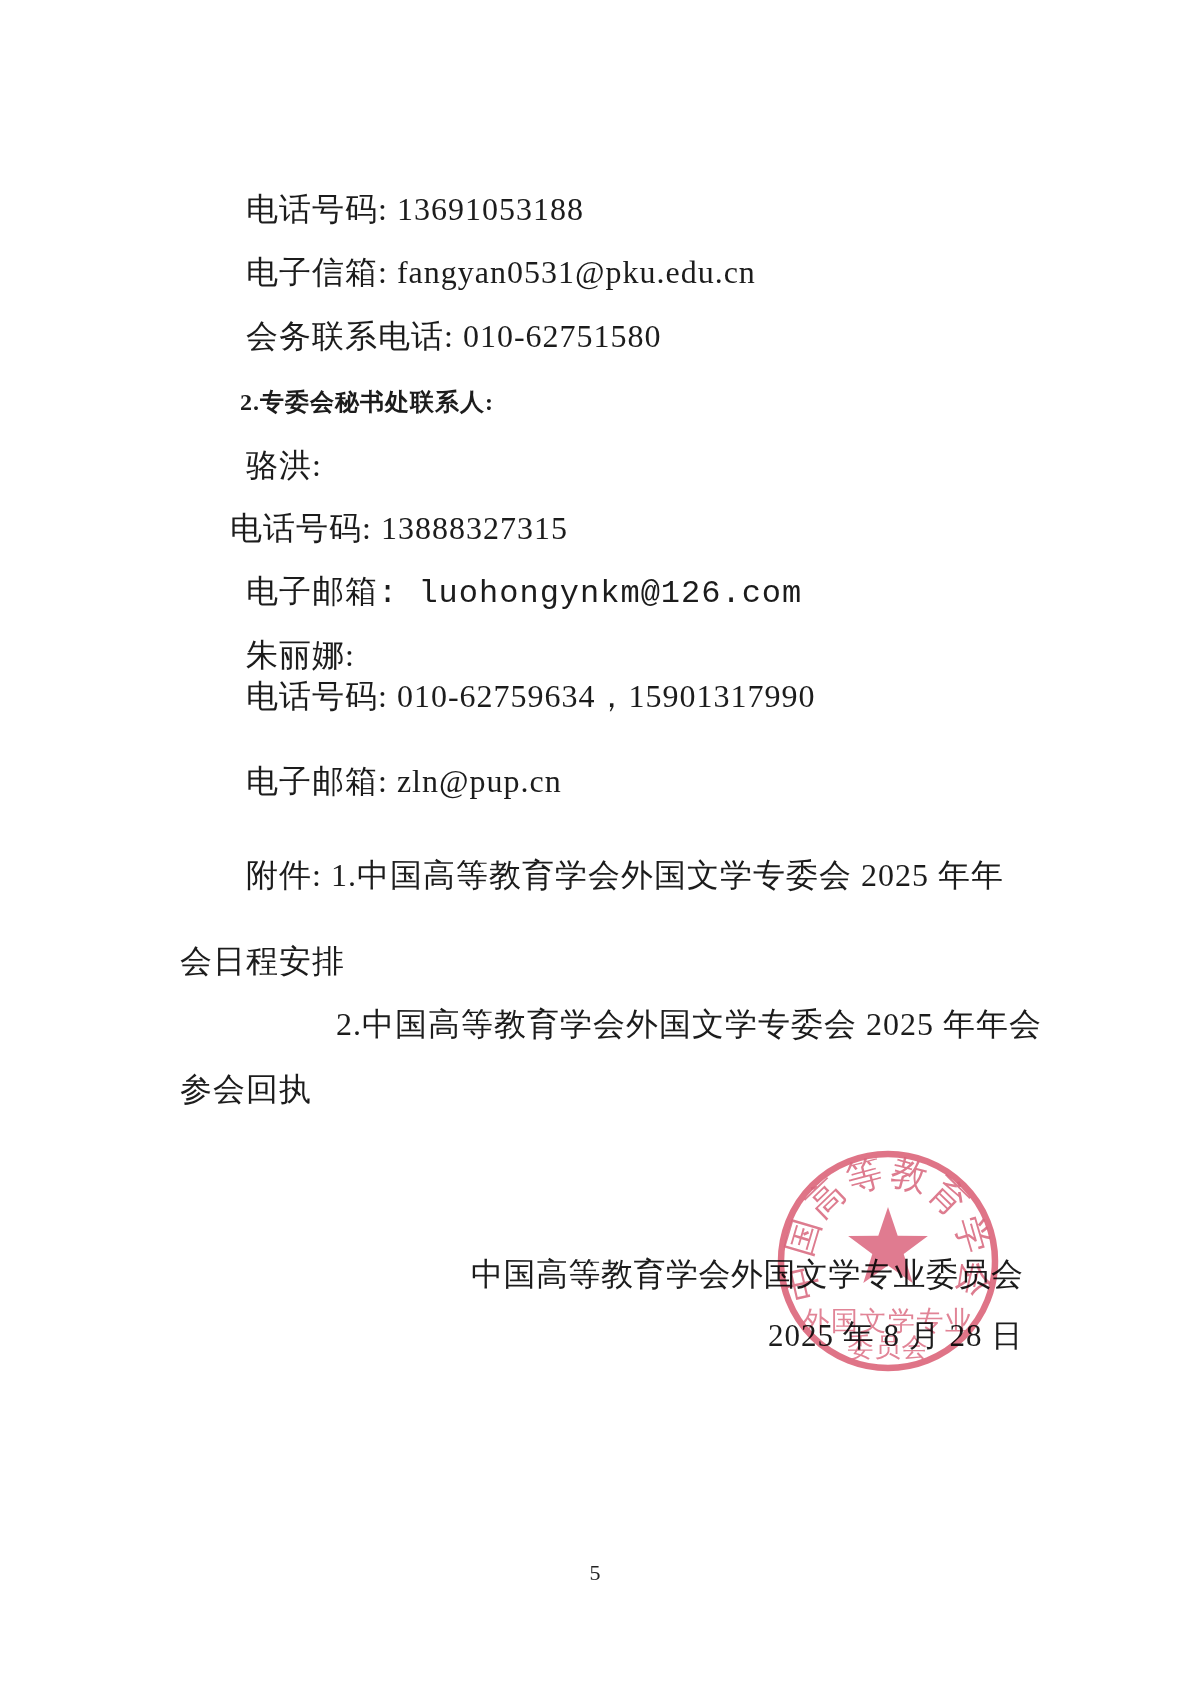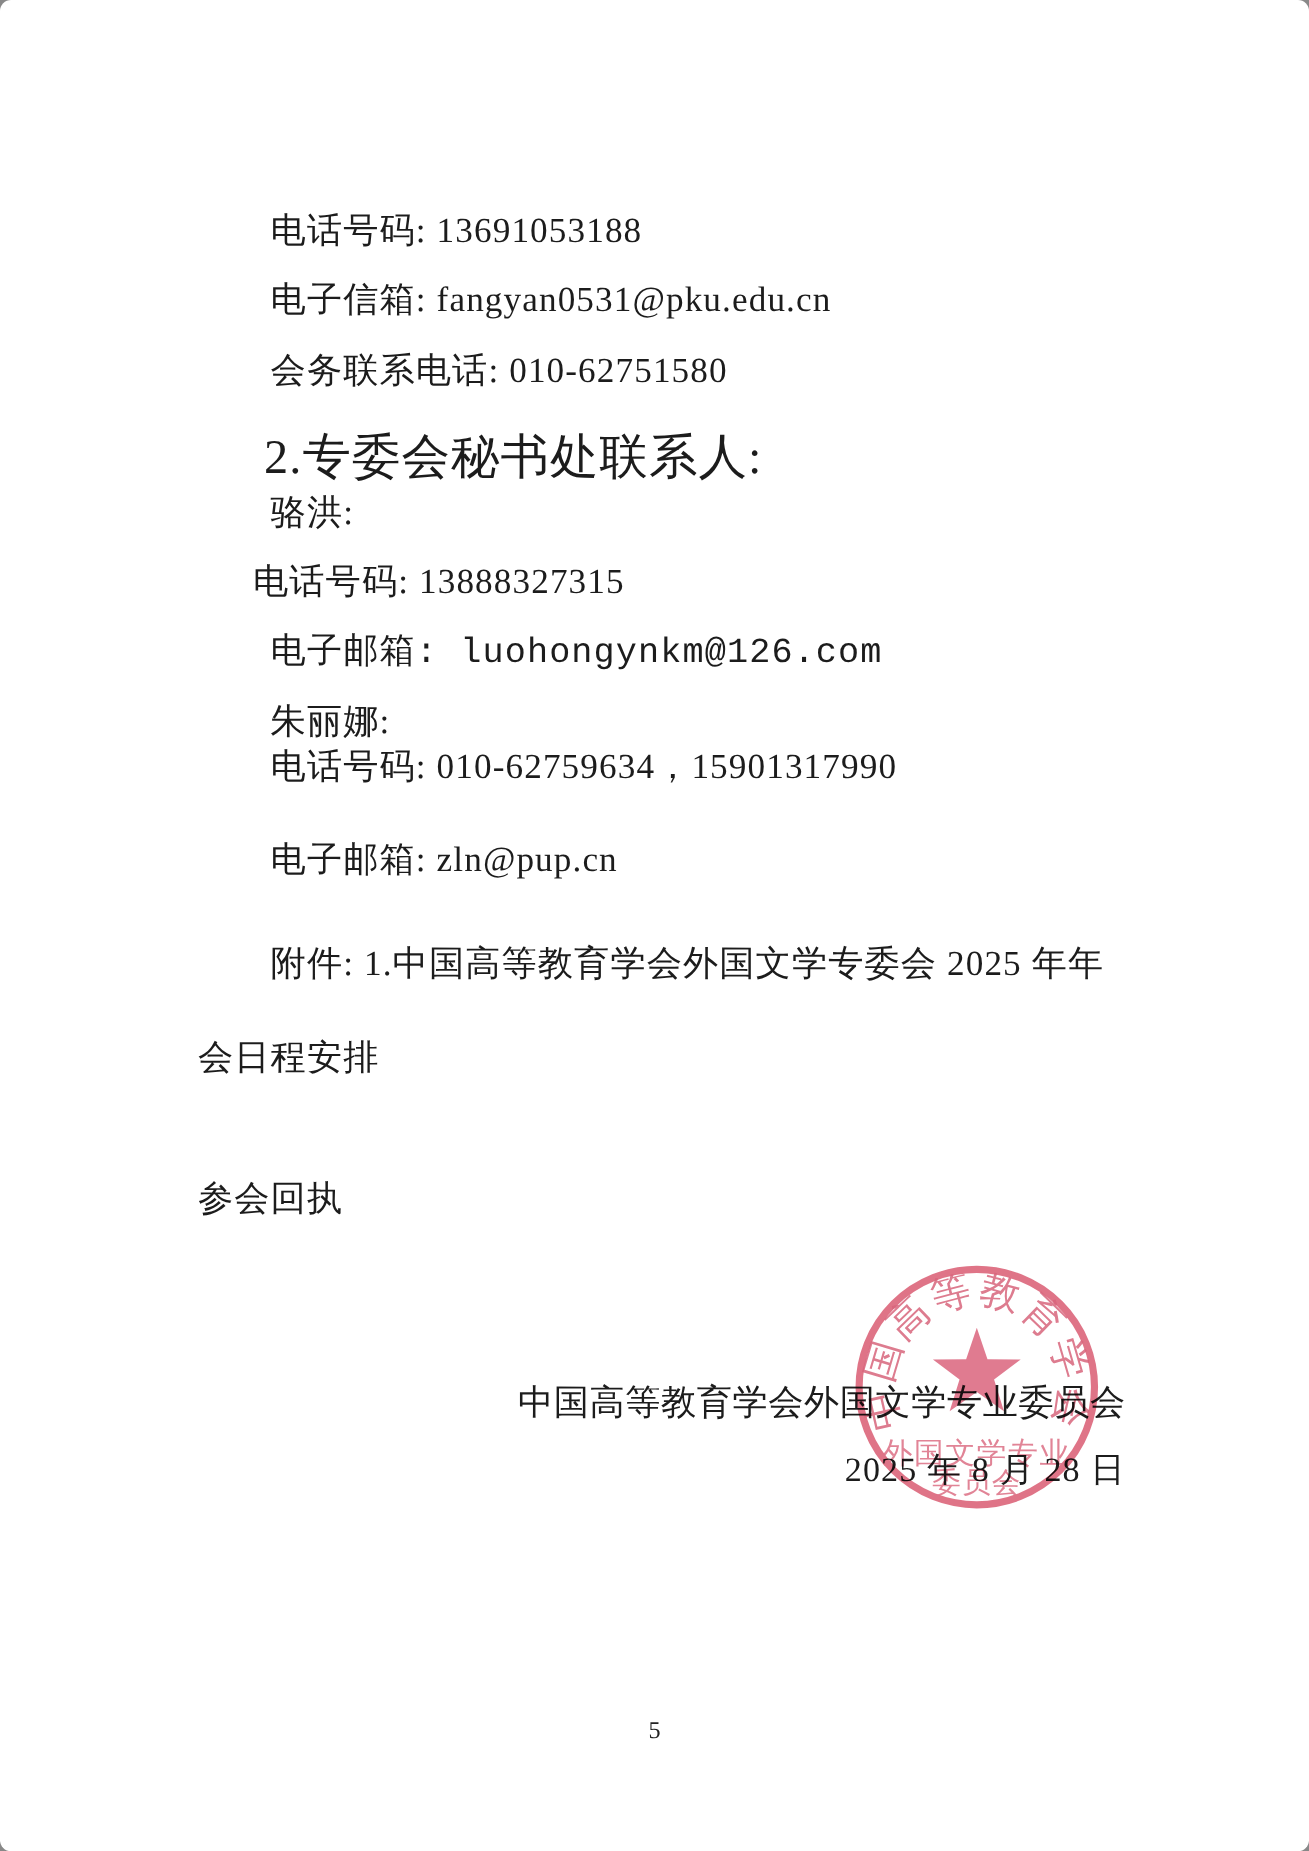--- a/index.html
+++ b/index.html
@@ -9,32 +9,31 @@
     font-family: "Liberation Serif", "DejaVu Serif", serif;
   }
   .page {
     position: relative;
     width: 1190px;
     height: 1683px;
     margin: 0 auto;
     background: #ffffff;
     color: #1c1c1c;
     overflow: hidden;
-    border-radius: 10px;
   }
   .line {
     position: absolute;
     font-size: 32px;
     letter-spacing: 1px;
     white-space: pre;
     color: #1c1c1c;
   }
   .line.bold {
-    font-weight: normal;
-    font-size: 44px;
+    font-weight: bold;
+    font-size: 24px;
     margin-top: 40px;
   }
   .seal {
     position: absolute;
     left: 772px;
     top: 1145px;
     width: 232px;
     height: 232px;
     mix-blend-mode: multiply;
     z-index: 3;
@@ -60,20 +59,21 @@
   <p class="line bold" style="left:240px; top:346px;">2.专委会秘书处联系人:</p>
   <p class="line" style="left:246px; top:412px;">骆洪:</p>
   <p class="line" style="left:230px; top:475px;">电话号码: 13888327315</p>
   <p class="line" style="left:246px; top:538px;font-family:Liberation Mono, monospace;">电子邮箱: luohongynkm@126.com</p>
   <p class="line" style="left:246px; top:602px;">朱丽娜:</p>
   <p class="line" style="left:246px; top:643px;">电话号码: 010-62759634，15901317990</p>
   <p class="line" style="left:246px; top:728px;">电子邮箱: zln@pup.cn</p>
 
   <p class="line" style="left:246px; top:822px;text-align:right;"><span>附件: </span><span>1.中国高等教育学会外国文学专委会 2025 年年</span></p>
   <p class="line" style="left:180px; top:908px;">会日程安排</p>
+  <p class="line" style="left:336px; top:971px;">2.中国高等教育学会外国文学专委会 2025 年年会</p>
   <p class="line" style="left:180px; top:1036px;">参会回执</p>
 
   <p class="line" style="left:471px; top:1221px; letter-spacing:0.5px;">中国高等教育学会外国文学专业委员会</p>
   <p class="line" style="left:768px; top:1284px; font-size:31px;text-align:center;">2025 年 8 月 28 日</p>
 
   <div class="seal">
     <svg width="232" height="232" viewBox="0 0 232 232">
       <circle cx="116" cy="116" r="107" fill="none" stroke="#d8556d" stroke-width="6.5" opacity="0.82"></circle>
       <path id="sealArc" d="M 50.2 154 A 76 76 0 1 1 181.8 154" fill="none"></path>
       <text font-size="36" fill="#d8657c" opacity="0.85" letter-spacing="3">

